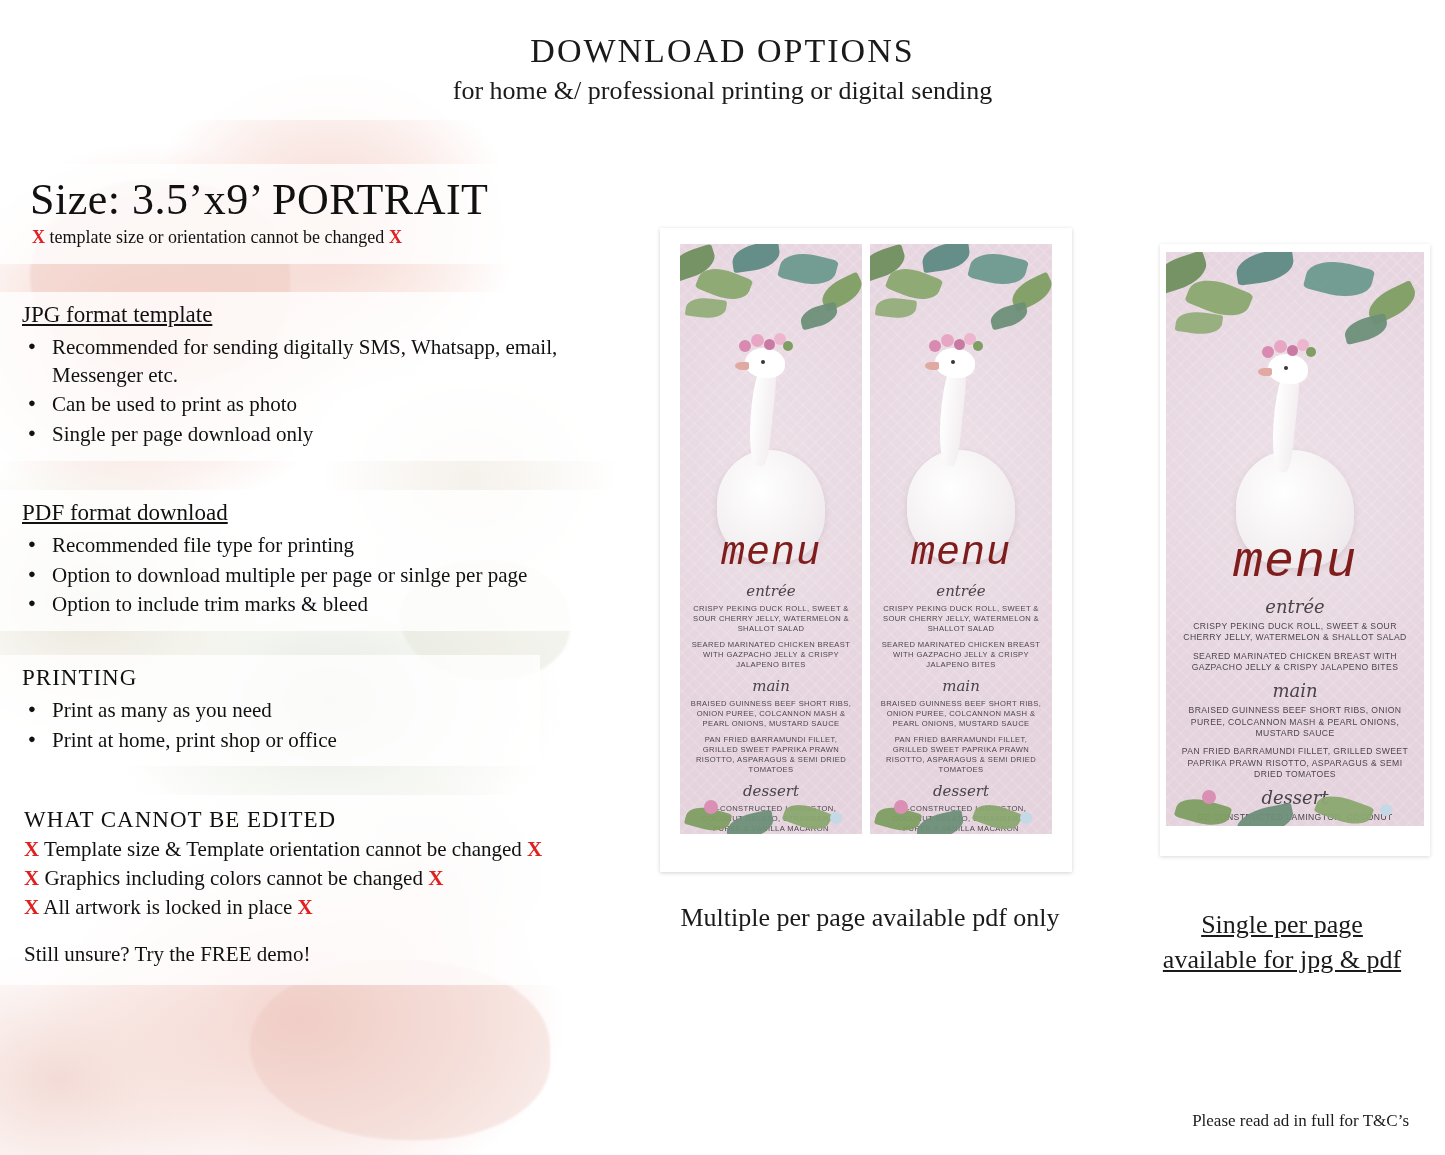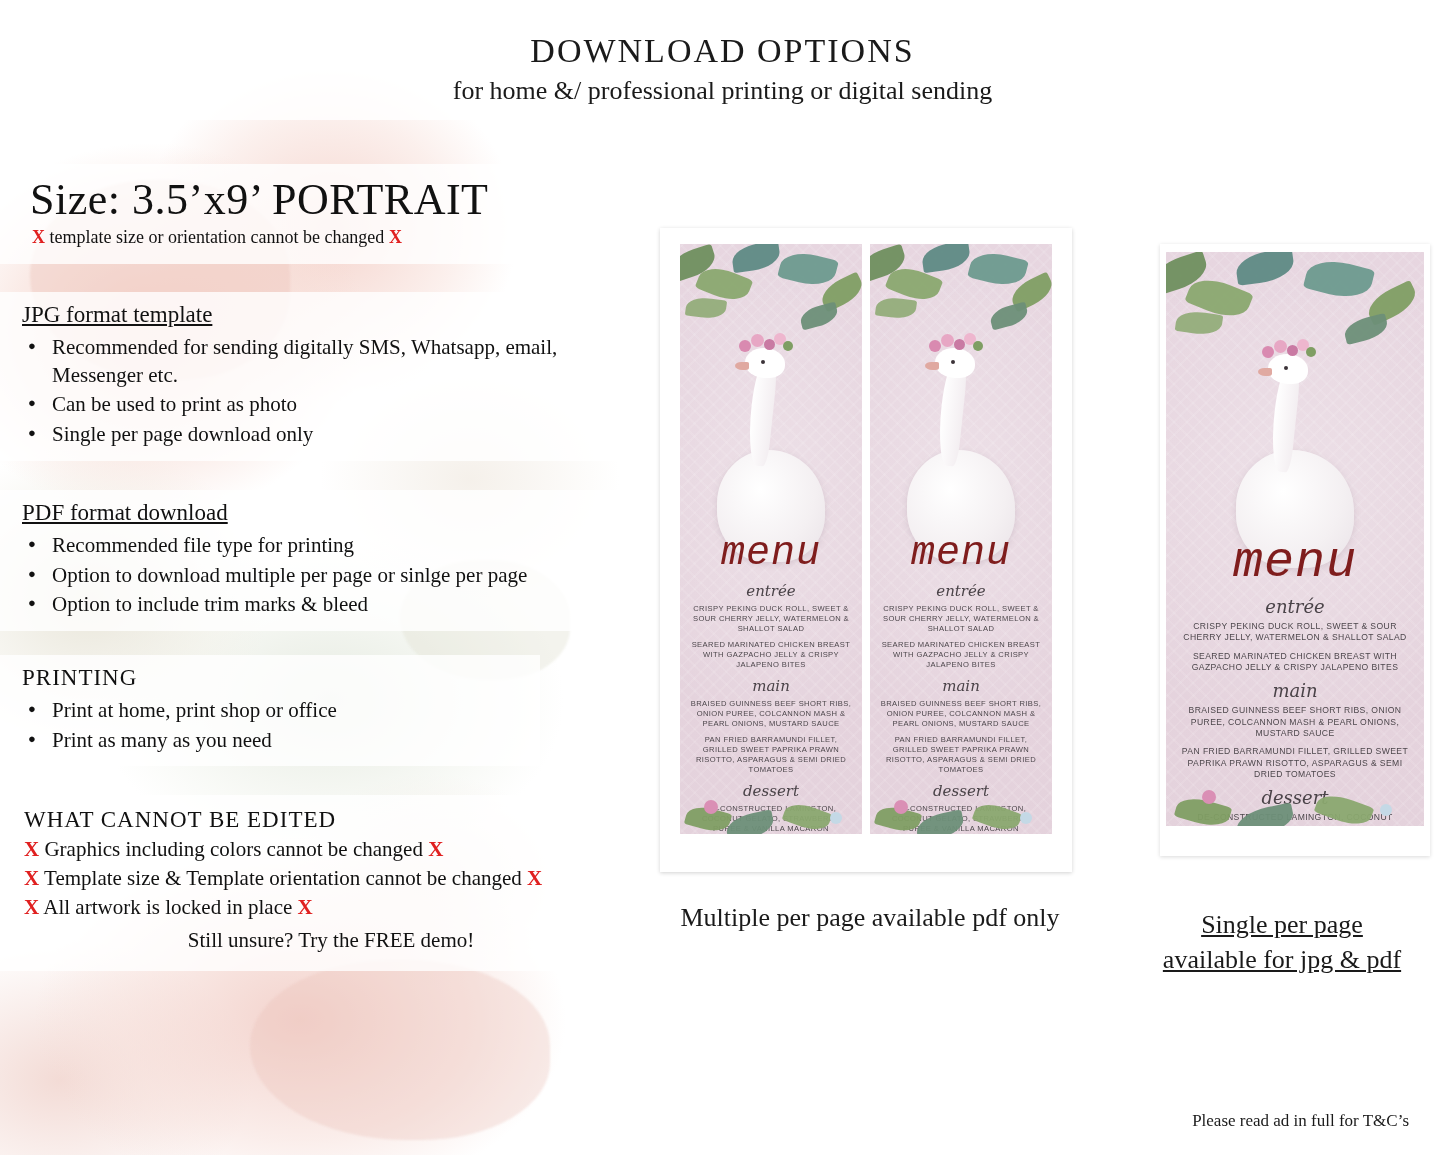--- a/index.html
+++ b/index.html
@@ -83,21 +83,21 @@
   ul.bullets li:before {
     content:"\25CF"; position:absolute; left:-20px; top:0; font-size:13px; line-height:1.9;
   }
   .jpg-panel { left:0; top:292px; width:658px; }
   .pdf-panel { left:0; top:490px; width:640px; }
   .printing-panel { left:0; top:655px; width:540px; }
   .cannot-panel { left:0; top:795px; width:652px; padding-bottom:14px; }
 
   .cannot-title { font-size:23px; letter-spacing:1px; color:#111; margin:6px 0 4px 10px; }
   .cannot-line { font-size:21px; color:#111; margin:4px 0 4px 10px; }
-  .cannot-line.plain { margin-top:8px;text-align:center; }
+  .cannot-line.plain { margin-top:22px; }
 
   
   .cards-area { position:absolute; left:660px; top:228px; }
   .multi-wrap {
     position:absolute; left:0; top:0;
     width:412px; height:644px;
     background:#ffffff;
     box-shadow:0 1px 4px rgba(0,0,0,0.18);
     padding:16px 10px;
     display:flex; gap:8px; justify-content:center;
@@ -243,35 +243,35 @@
   <ul class="bullets">
     <li>Recommended file type for printing</li>
     <li>Option to download multiple per page or sinlge per page</li>
     <li>Option to include trim marks &amp; bleed</li>
   </ul>
 </div>
 
 <div class="panel printing-panel">
   <div class="block-title nounder">PRINTING</div>
   <ul class="bullets">
+    <li>Print as many as you need</li>
     <li>Print at home, print shop or office</li>
-    <li>Print as many as you need</li>
   </ul>
 </div>
 
 <div class="panel cannot-panel">
   <div class="cannot-title">WHAT CANNOT BE EDITED</div>
   <div class="cannot-line">
     <span class="x-red">X</span>
+    <span>Template size &amp; Template orientation cannot be changed</span>
+    <span class="x-red">X</span>
+  </div>
+  <div class="cannot-line">
+    <span class="x-red">X</span>
     <span>Graphics including colors cannot be changed</span>
-    <span class="x-red">X</span>
-  </div>
-  <div class="cannot-line">
-    <span class="x-red">X</span>
-    <span>Template size &amp; Template orientation cannot be changed</span>
     <span class="x-red">X</span>
   </div>
   <div class="cannot-line">
     <span class="x-red">X</span>
     <span>All artwork is locked in place</span>
     <span class="x-red">X</span>
   </div>
   <div class="cannot-line plain">Still unsure? Try the FREE demo!</div>
 </div>
 

